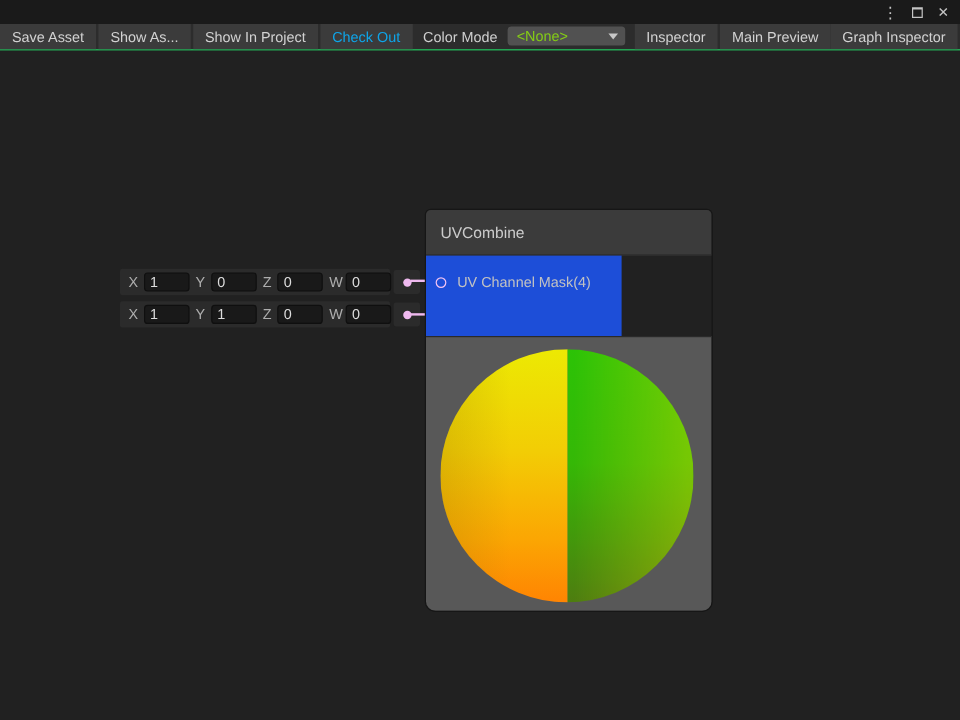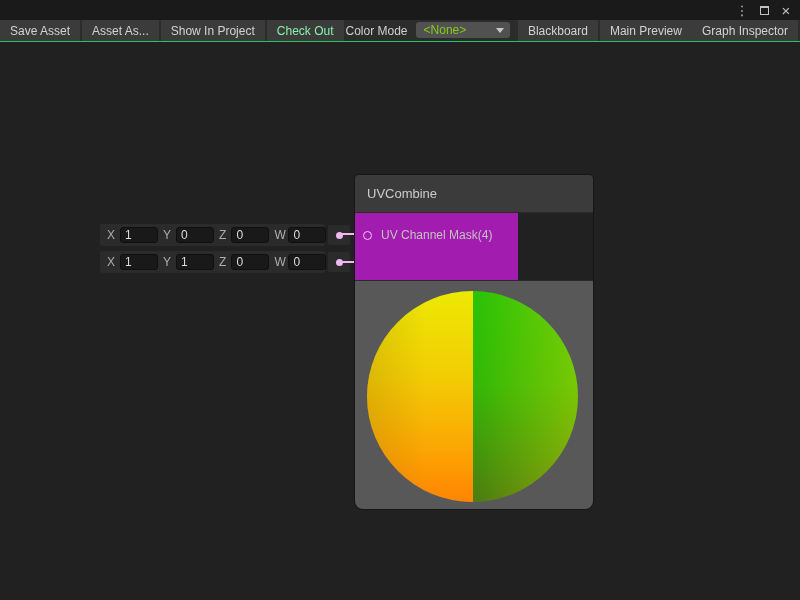--- a/index.html
+++ b/index.html
@@ -23,21 +23,21 @@
   .win-btn { width:16px; height:16px; display:flex; align-items:center; justify-content:center;
              font-size:13px; cursor:default; }
   .max-glyph { width:9px; height:9px; border:1.5px solid #c4c4c4; border-top-width:2.5px; }
 
   
   .toolbar { position:absolute; left:0; top:20px; width:800px; height:22px;
              background:#2c2c2c; display:flex; align-items:stretch;
              font-size:12px; color:#d2d2d2; border-bottom:1px solid #22c55e; }
   .tbtn { background:#3b3b3b; display:flex; align-items:center; padding:0 10px;
           margin-right:2px; white-space:nowrap; }
-  .tbtn.disabled { color:#86efac; }
+  .tbtn.disabled { color:#0ea5e9; }
   .cm-label { display:flex; align-items:center; padding:0 8px 0 0; margin-left:auto;
               color:#cfcfcf; white-space:nowrap; }
   .dropdown { width:98px; margin:2px 8px 3px 0; background:#515151; border-radius:3px;
               display:flex; align-items:center; padding:0 6px 0 8px; color:#84cc16;
               white-space:nowrap; }
   .dd-arrow { margin-left:auto; width:0; height:0; border-left:4px solid transparent;
               border-right:4px solid transparent; border-top:5px solid #c8c8c8; }
 
   
   .graph { position:absolute; left:0; top:43px; width:800px; height:557px; background:#212121; }
@@ -54,21 +54,21 @@
   .port-dot { width:7px; height:7px; border-radius:50%; background:#efb9ef; }
   .wire { position:absolute; height:2px; background:#efb9ef; }
 
   
   .node { position:absolute; left:355px; top:132px; width:238px;
           border-radius:4px 4px 8px 8px; overflow:hidden; box-shadow:0 0 0 1px #161616; }
   .node-header { height:38px; background:#3b3b3b; display:flex; align-items:center;
                  padding-left:12px; color:#cccccc; font-size:13px;
                  border-bottom:1px solid #2a2a2a; }
   .node-body { display:flex; height:67px; }
-  .inputs-col { width:163px; background:#a21caf; padding-top:8px; }
+  .inputs-col { width:163px; background:#1d4ed8; padding-top:8px; }
   .input-row { height:28px; display:flex; align-items:center; gap:9px; padding-left:8px; }
   .ring { width:9px; height:9px; border-radius:50%; border:1.8px solid #f3c4f3; flex:0 0 9px; }
   .ring.green { border-color:#a8cf2d; }
   .in-label { color:#c2c2c2; font-size:12px; white-space:nowrap; }
   .output-col { width:75px; background:#353535; padding-top:8px; }
   .output-row { height:28px; display:flex; align-items:center; justify-content:flex-end;
                 gap:7px; padding-right:8px; }
   .out-label { color:#c2c2c2; font-size:12px; }
   .preview { height:229px; background:#585858; border-top:1px solid #2a2a2a; position:relative; }
   .sphere { position:absolute; left:12px; top:10px; width:211px; height:211px;
@@ -92,29 +92,29 @@
       <span class="win-btn">⋮</span>
       <span class="win-btn">
           <span class="max-glyph"></span>
         </span>
       <span class="win-btn" style="font-size:15px;">×</span>
     </div>
   </div>
 
   <div class="toolbar">
     <div class="tbtn">Save Asset</div>
-    <div class="tbtn">Asset As...</div>
+    <div class="tbtn">Show As...</div>
     <div class="tbtn">Show In Project</div>
     <div class="tbtn disabled">Check Out</div>
     <div class="cm-label">Color Mode</div>
     <div class="dropdown">
       <span>&lt;None&gt;</span>
       <span class="dd-arrow"></span>
     </div>
-    <div class="tbtn">Blackboard</div>
+    <div class="tbtn">Inspector</div>
     <div class="tbtn" style="margin-right:0;">Main Preview</div>
     <div class="tbtn">Graph Inspector</div>
   </div>
 
   <div class="graph">
 
     <div class="vec-row" style="top:181px;">
       <span class="vec-label">X</span>
       <input class="vec-field" value="1" style="">
       <span class="vec-label">Y</span>

